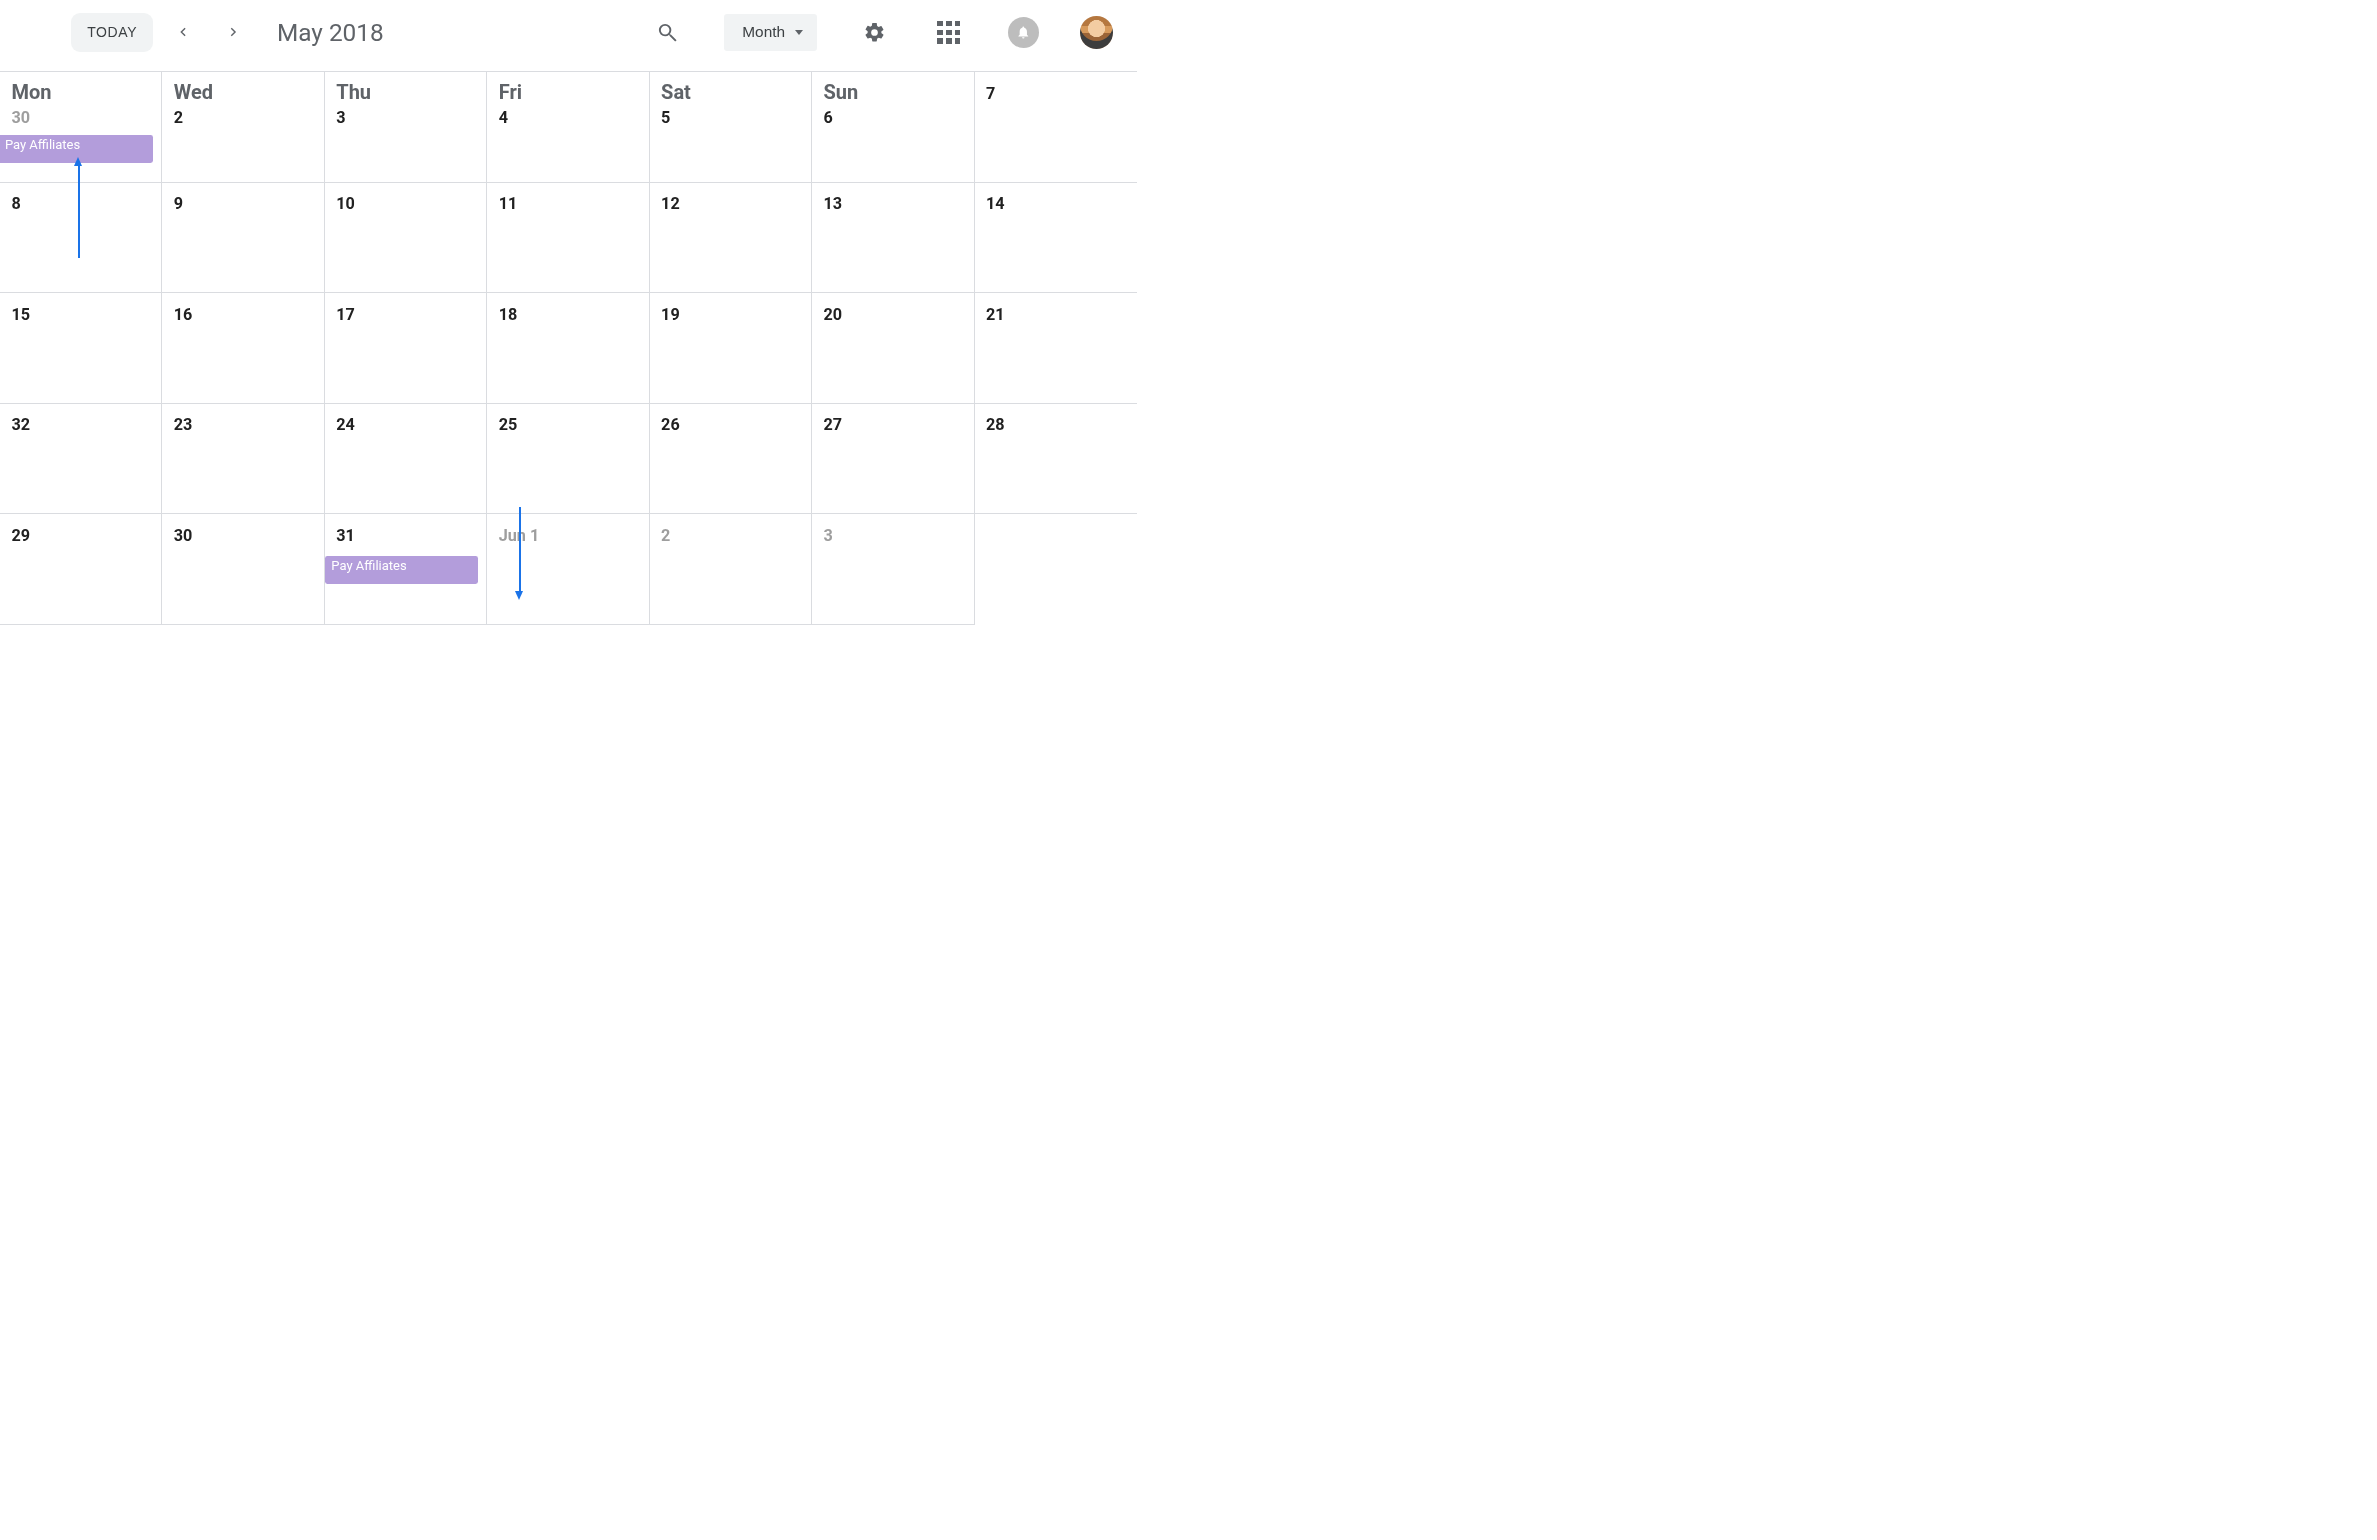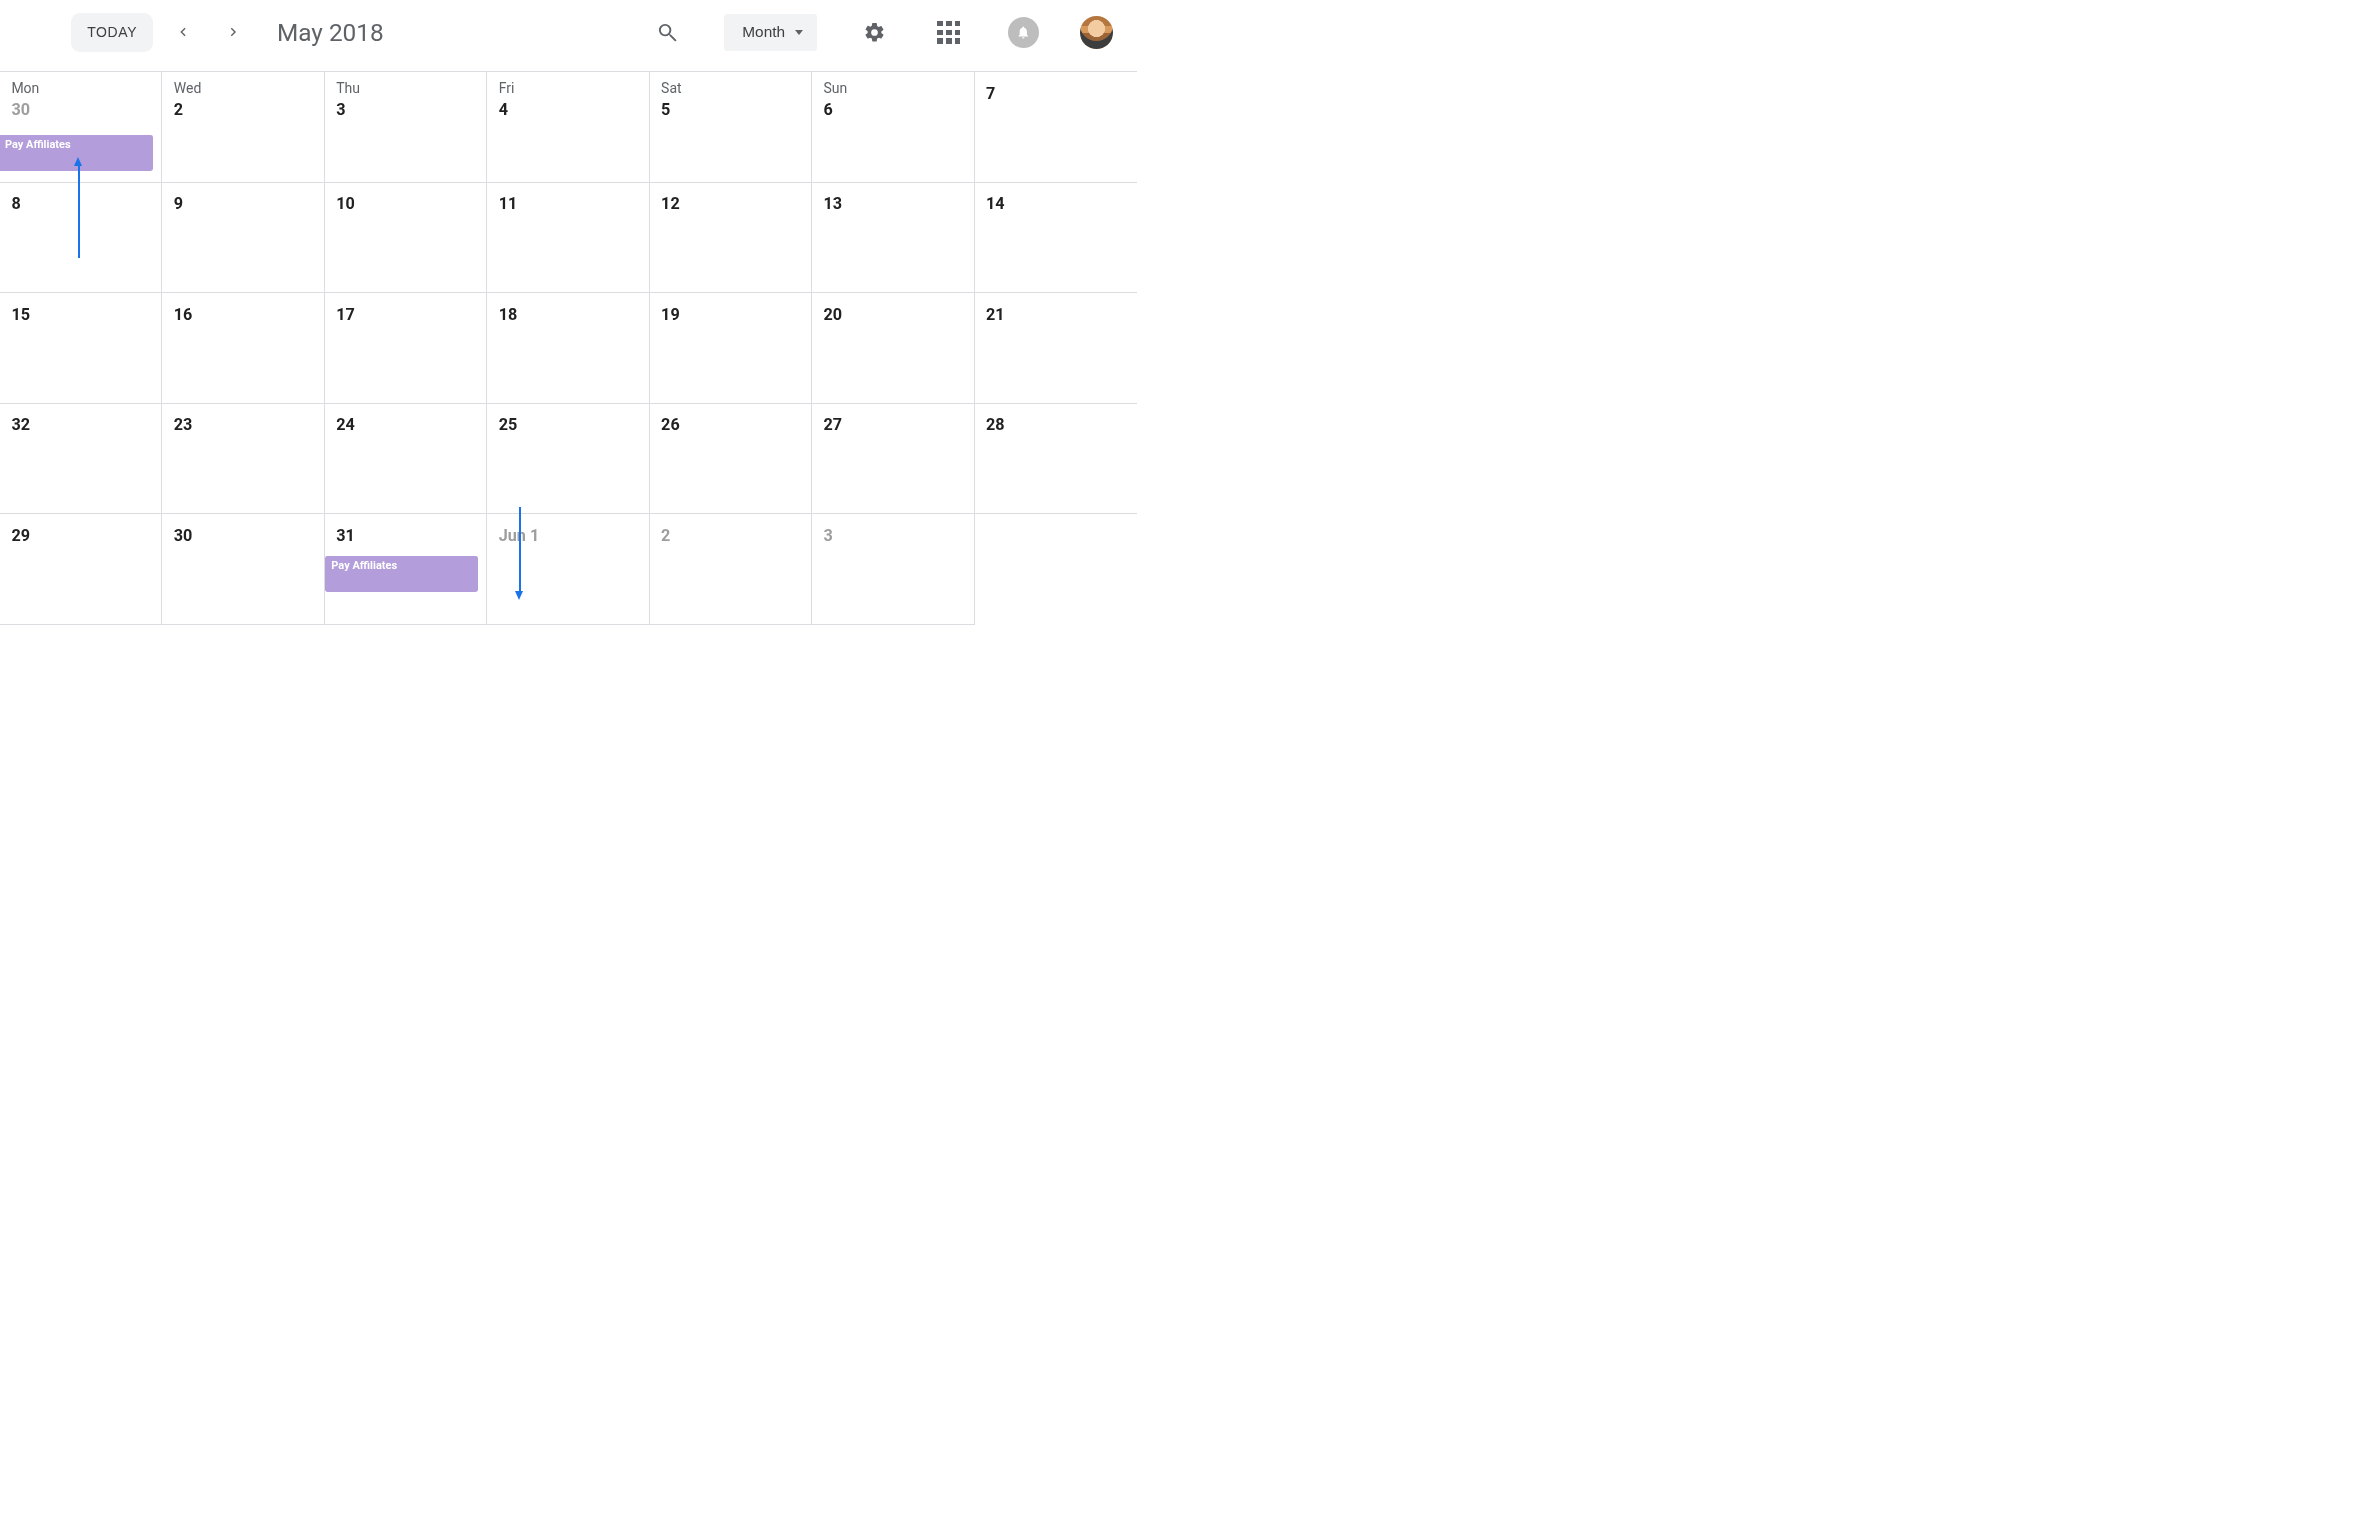--- a/index.html
+++ b/index.html
@@ -115,43 +115,43 @@
   }
   .day-cell {
     border-bottom: 0.8px solid var(--grey-300);
     border-right: 0.8px solid var(--grey-300);
     padding: 8.1px 8.1px 0 11.4px;
     position: relative;
     cursor: pointer;
   }
   .day-cell:nth-child(7n) { border-right: none; }
   .day-header-row .dow {
-    font-size: 14px;
+    font-size: 20px;
     color: #5f6368;
-    font-weight: 400;
+    font-weight: 700;
     margin-bottom: 3.2px;
   }
   .day-number {
     font-size: 16.2px;
     color: #212121;
     font-weight: 700;
     margin-top:3.2px;
   }
   .day-number.pad { margin-top: 3.2px; }
   .day-number.muted { color: #9e9e9e; }
   .event {
     position: absolute;
     left: 0;
     right: 8.1px;
     top: 63px;
-    height: 36px;
+    height: 28px;
     background: var(--event-purple);
     color: #ffffff;
-    font-size: 11px;
-    font-weight: 700;
+    font-size: 13px;
+    font-weight: 400;
     line-height: 19.5px;
     padding-left: 4.9px;
     border-radius: 0 2.4px 2.4px 0;
     cursor: pointer;
     overflow: hidden;
   }
   .event.inline {
     top: 42px; left:0; right:8.1px;
     border-radius: 2.4px;
     padding-left:6.5px;

